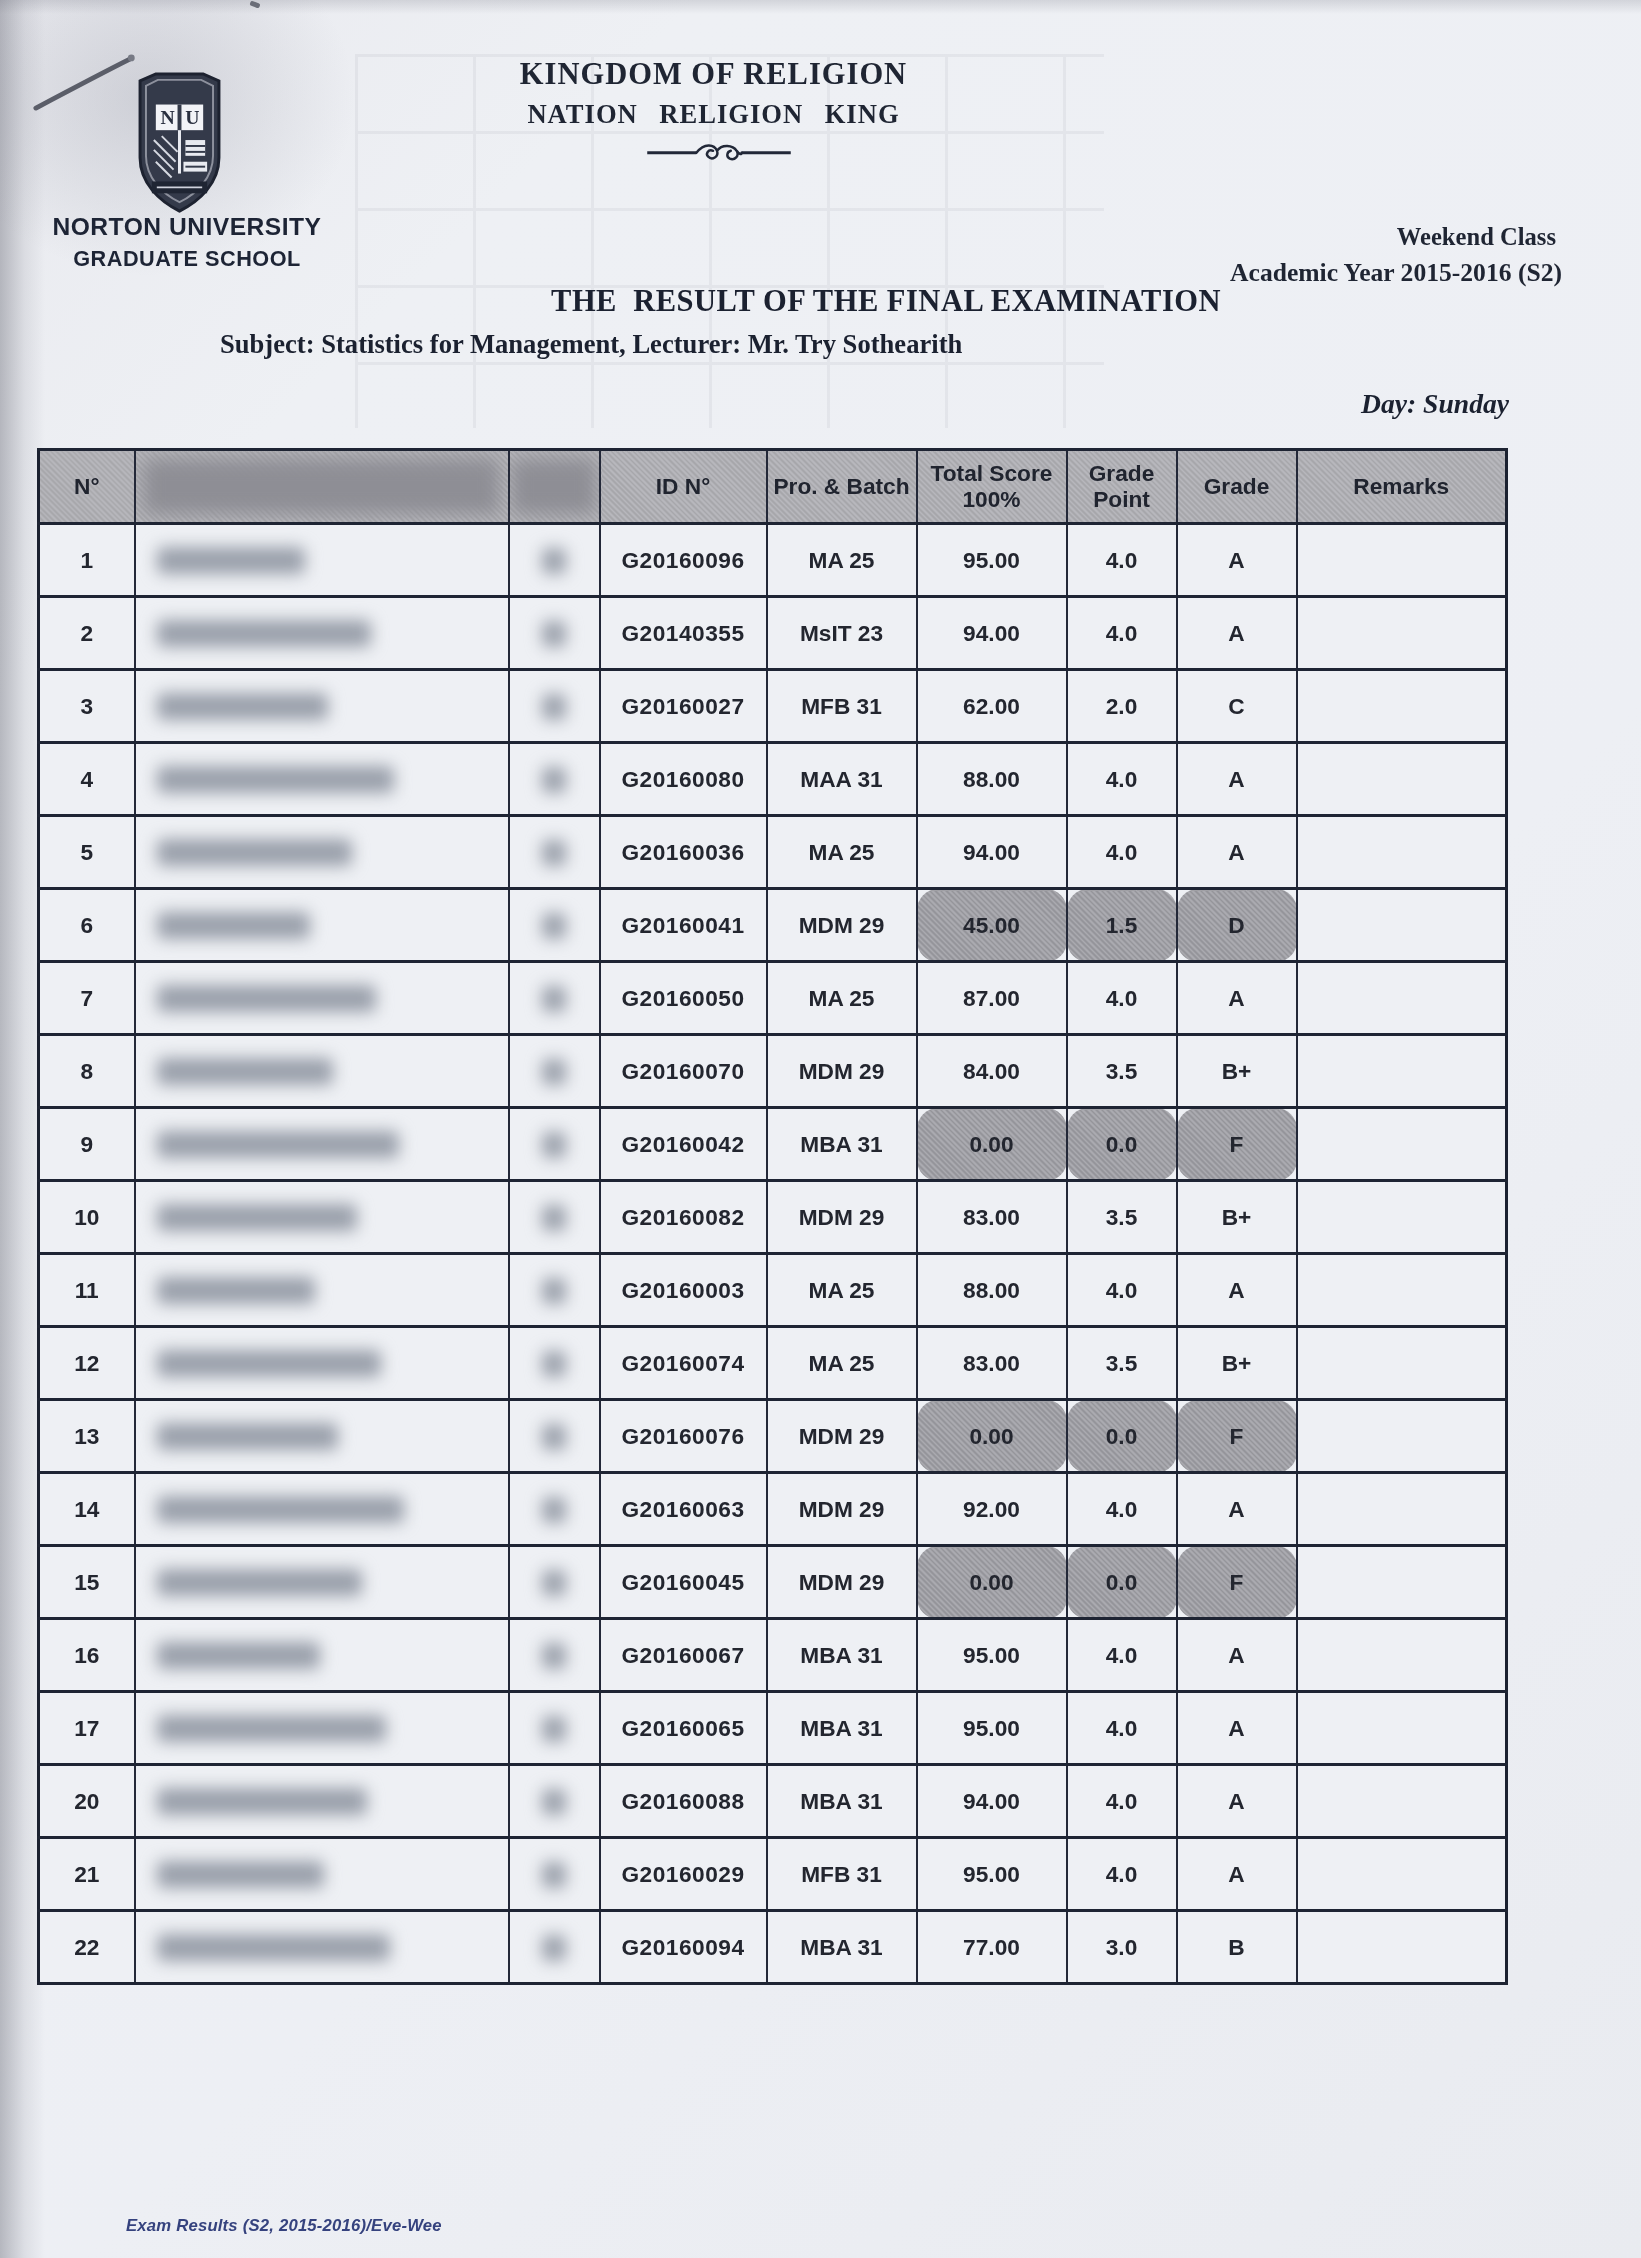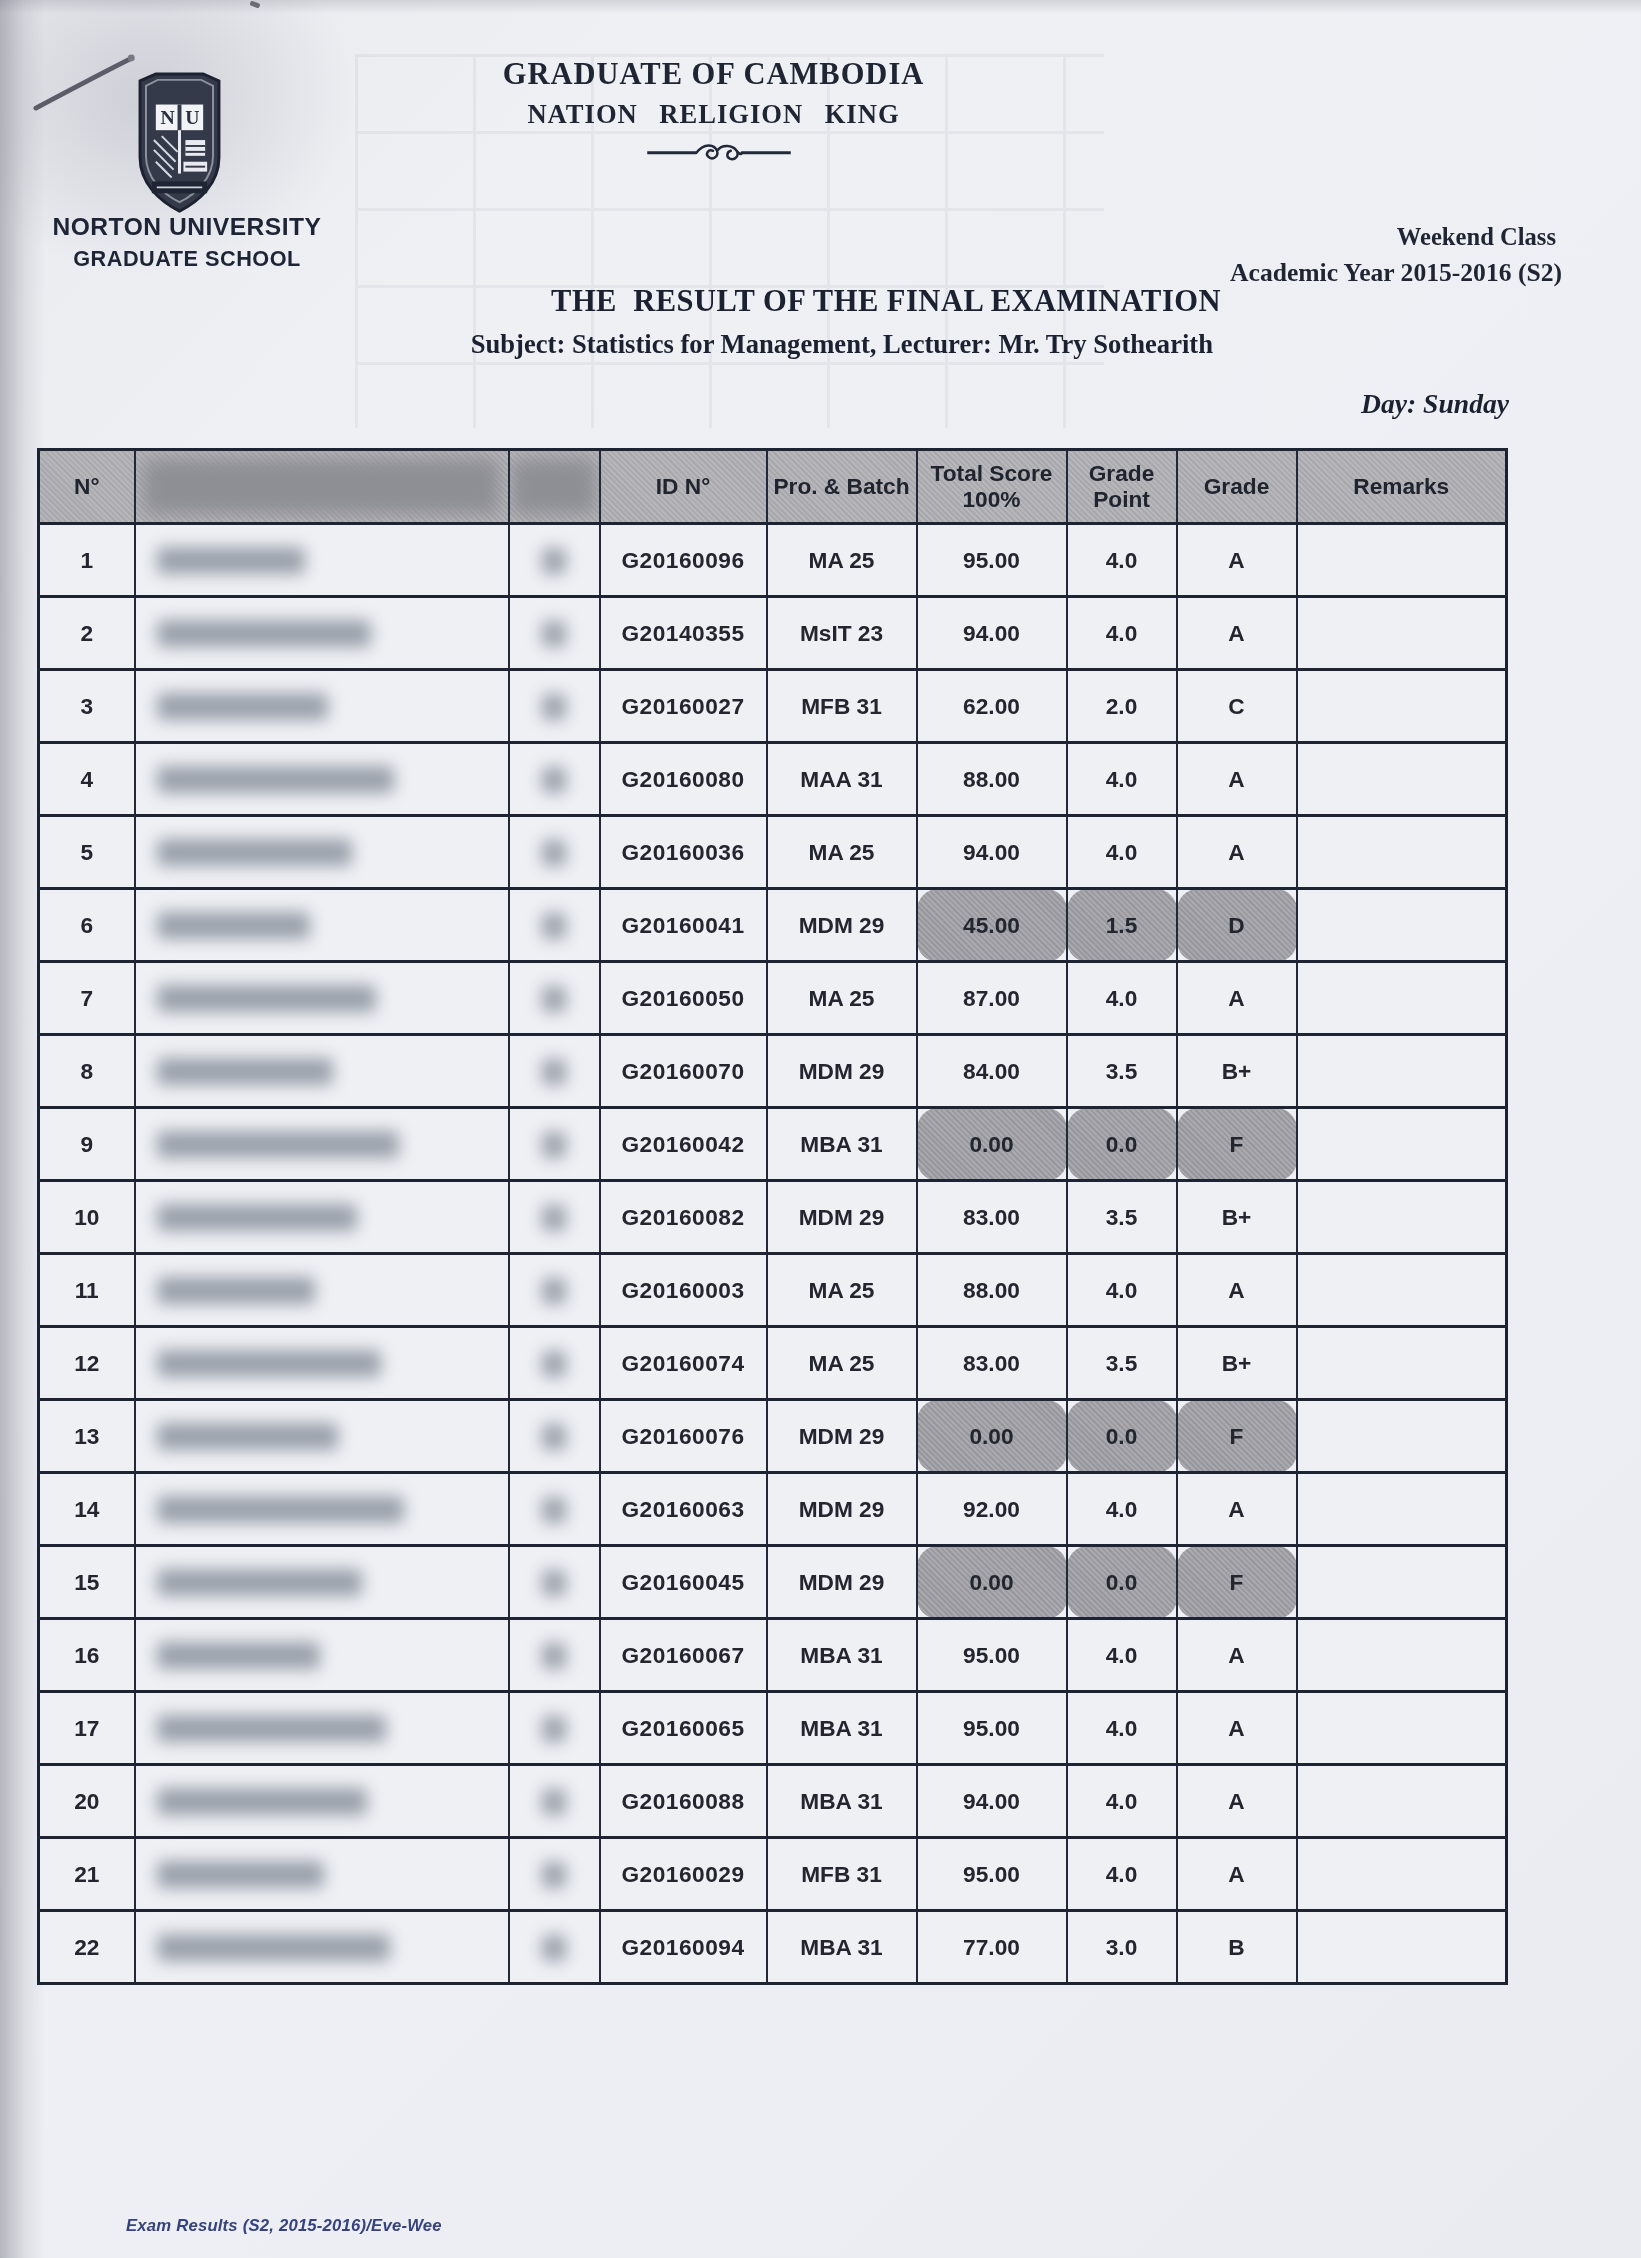--- a/index.html
+++ b/index.html
@@ -39,21 +39,21 @@
   .university{position:absolute;left:39px;top:213px;width:296px;text-align:center;
     font-weight:700;font-size:24.6px;letter-spacing:0.5px;color:#1d2435;}
   .gradschool{position:absolute;left:39px;top:246px;width:296px;text-align:center;
     font-weight:700;font-size:21.7px;letter-spacing:0.5px;color:#1d2435;}
   .weekend{position:absolute;right:85px;top:223px;
     font-family:"Liberation Serif",serif;font-weight:700;font-size:24.6px;color:#1f2533;}
   .acadyear{position:absolute;right:79px;top:258px;
     font-family:"Liberation Serif",serif;font-weight:700;font-size:25.6px;color:#1f2533;}
   .doc-title{position:absolute;left:236px;top:284px;width:985px;text-align:right;white-space:pre;
     font-family:"Liberation Serif",serif;font-weight:700;font-size:30.5px;letter-spacing:0.5px;color:#1b2130;}
-  .subject{position:absolute;left:228px;top:329px;width:985px;text-align:right;
+  .subject{position:absolute;left:220px;top:329px;width:985px;text-align:left;
     font-family:"Liberation Serif",serif;font-weight:700;font-size:26.6px;color:#1b2130;}
   .day{position:absolute;right:132px;top:388px;
     font-family:"Liberation Serif",serif;font-weight:700;font-style:italic;font-size:27.6px;color:#1b2130;}
   
   .results-table{position:absolute;left:37px;top:448px;border-collapse:collapse;table-layout:fixed;
     width:1468px;background:#eef0f4;}
   .results-table th,.results-table td{border:2px solid #232838;overflow:hidden;}
   .results-table tr{border-top:3px solid #1e2433;border-bottom:3px solid #1e2433;}
   .results-table{border:3px solid #1b2130;}
   .results-table th{
@@ -109,21 +109,21 @@
     <line x1="54" y1="76" x2="74" y2="76" stroke="#343a4a" stroke-width="2"></line>
     <line x1="54" y1="82" x2="74" y2="82" stroke="#343a4a" stroke-width="2"></line>
     <rect x="52" y="92" width="24" height="10" fill="#e8eaf0"></rect>
     <line x1="54" y1="97" x2="74" y2="97" stroke="#343a4a" stroke-width="2"></line>
     <rect x="20" y="112" width="56" height="12" fill="#1f2533"></rect>
     <g stroke="#cfd2dc" stroke-width="2">
         <line x1="25" y1="118" x2="71" y2="118"></line>
       </g>
   </svg>
 
-  <div class="kingdom">GRADUATE OF CAMBODIA</div>
+  <div class="kingdom">KINGDOM OF RELIGION</div>
   <div class="motto">NATION  RELIGION  KING</div>
   <svg class="flourish" width="148" height="23.6" viewBox="0 0 150 24">
     <line x1="2" y1="13" x2="52" y2="13" stroke="#222838" stroke-width="3"></line>
     <line x1="98" y1="13" x2="148" y2="13" stroke="#222838" stroke-width="3"></line>
     <path d="M52 13 c8 -10 18 -9 21 -2 c2 6 -5 10 -9 6 c-3 -3 0 -8 5 -6 M73 11 c5 -7 16 -6 20 0 c3 5 -2 10 -7 8 c-4 -2 -3 -7 1 -8 M93 11 c3 4 5 4 5 2" stroke="#222838" stroke-width="2.5" fill="none" stroke-linecap="round"></path>
   </svg>
 
   <div class="university">NORTON UNIVERSITY</div>
   <div class="gradschool">GRADUATE SCHOOL</div>
   <div class="weekend">Weekend Class</div>

